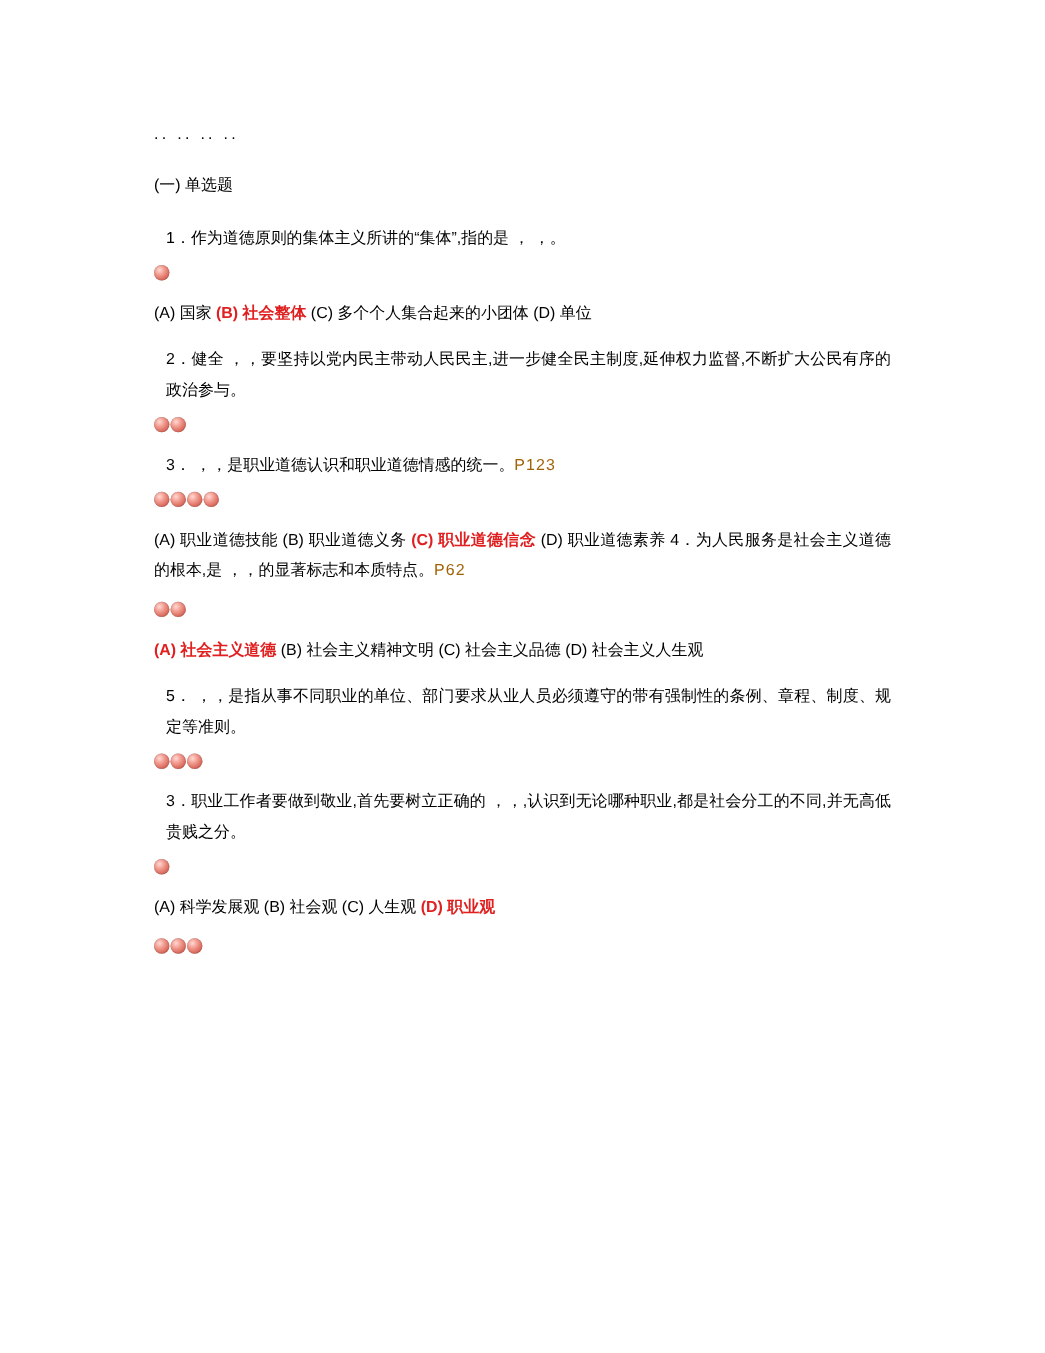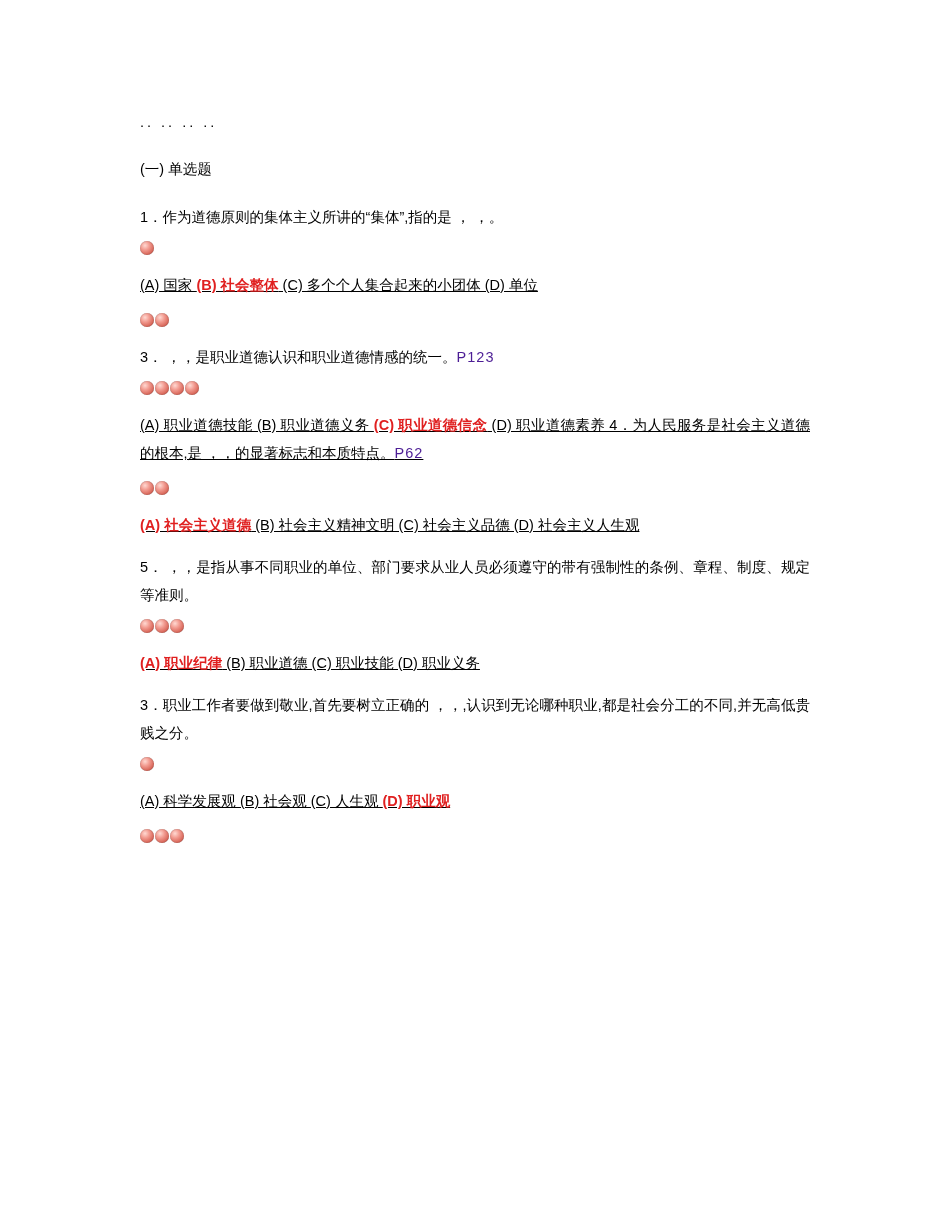--- a/index.html
+++ b/index.html
@@ -29,36 +29,35 @@
     color: #000;
   }
   .heading {
     font-size: 14.5px;
     line-height: 22px;
     margin: 0 0 23px 0;
   }
   .q {
     font-size: 14.5px;
     line-height: 28px;
-    margin: 0 0 10px 0;
+    margin: 0 0 10px 11px;
     text-align: justify;
   }
   .opts {
     font-size: 14.5px;
     line-height: 28px;
     margin: 16px 0 14px 0;
     text-align: justify;
-    text-decoration: underline;
   }
   .ans {
     color: #e02020;
     font-weight: bold;
   }
   .ref {
-    color: #4c1d95;
+    color: #a16207;
     letter-spacing: 1px;
   }
   .beads {
     margin: 0 0 16px 0;
     height: 14px;
     line-height: 0;
     font-size: 0;
     white-space: nowrap;
   }
   .bead {
@@ -83,20 +82,21 @@
   <div class="heading">(一) 单选题</div>
 
   <div class="q">1．作为道德原则的集体主义所讲的“集体”,指的是 ， ，。</div>
   <div class="beads">
     <span class="bead"></span>
   </div>
   <div class="opts">
     <span>(A) 国家 </span><span class="ans">(B) 社会整体</span><span> (C) 多个个人集合起来的小团体 (D) 单位</span>
   </div>
 
+  <div class="q">2．健全 ，，要坚持以党内民主带动人民民主,进一步健全民主制度,延伸权力监督,不断扩大公民有序的政治参与。</div>
   <div class="beads">
     <span class="bead"></span>
     <span class="bead"></span>
   </div>
 
   <div class="q">
     <span>3． ，，是职业道德认识和职业道德情感的统一。</span><span class="ref">P123</span>
   </div>
   <div class="beads">
     <span class="bead"></span>
@@ -115,23 +115,20 @@
   <div class="opts">
     <span class="ans">(A) 社会主义道德</span><span> (B) 社会主义精神文明 (C) 社会主义品德 (D) 社会主义人生观</span>
   </div>
   <div class="q">5． ，，是指从事不同职业的单位、部门要求从业人员必须遵守的带有强制性的条例、章程、制度、规定等准则。</div>
 
   <div class="beads">
     <span class="bead"></span>
     <span class="bead"></span>
     <span class="bead"></span>
   </div>
-  <div class="opts">
-    <span class="ans">(A) 职业纪律</span><span> (B) 职业道德 (C) 职业技能 (D) 职业义务</span>
-  </div>
 
   <div class="q">3．职业工作者要做到敬业,首先要树立正确的 ，，,认识到无论哪种职业,都是社会分工的不同,并无高低贵贱之分。</div>
   <div class="beads">
     <span class="bead"></span>
   </div>
   <div class="opts">
     <span>(A) 科学发展观 (B) 社会观 (C) 人生观 </span><span class="ans">(D) 职业观</span>
   </div>
 
   <div class="beads">

